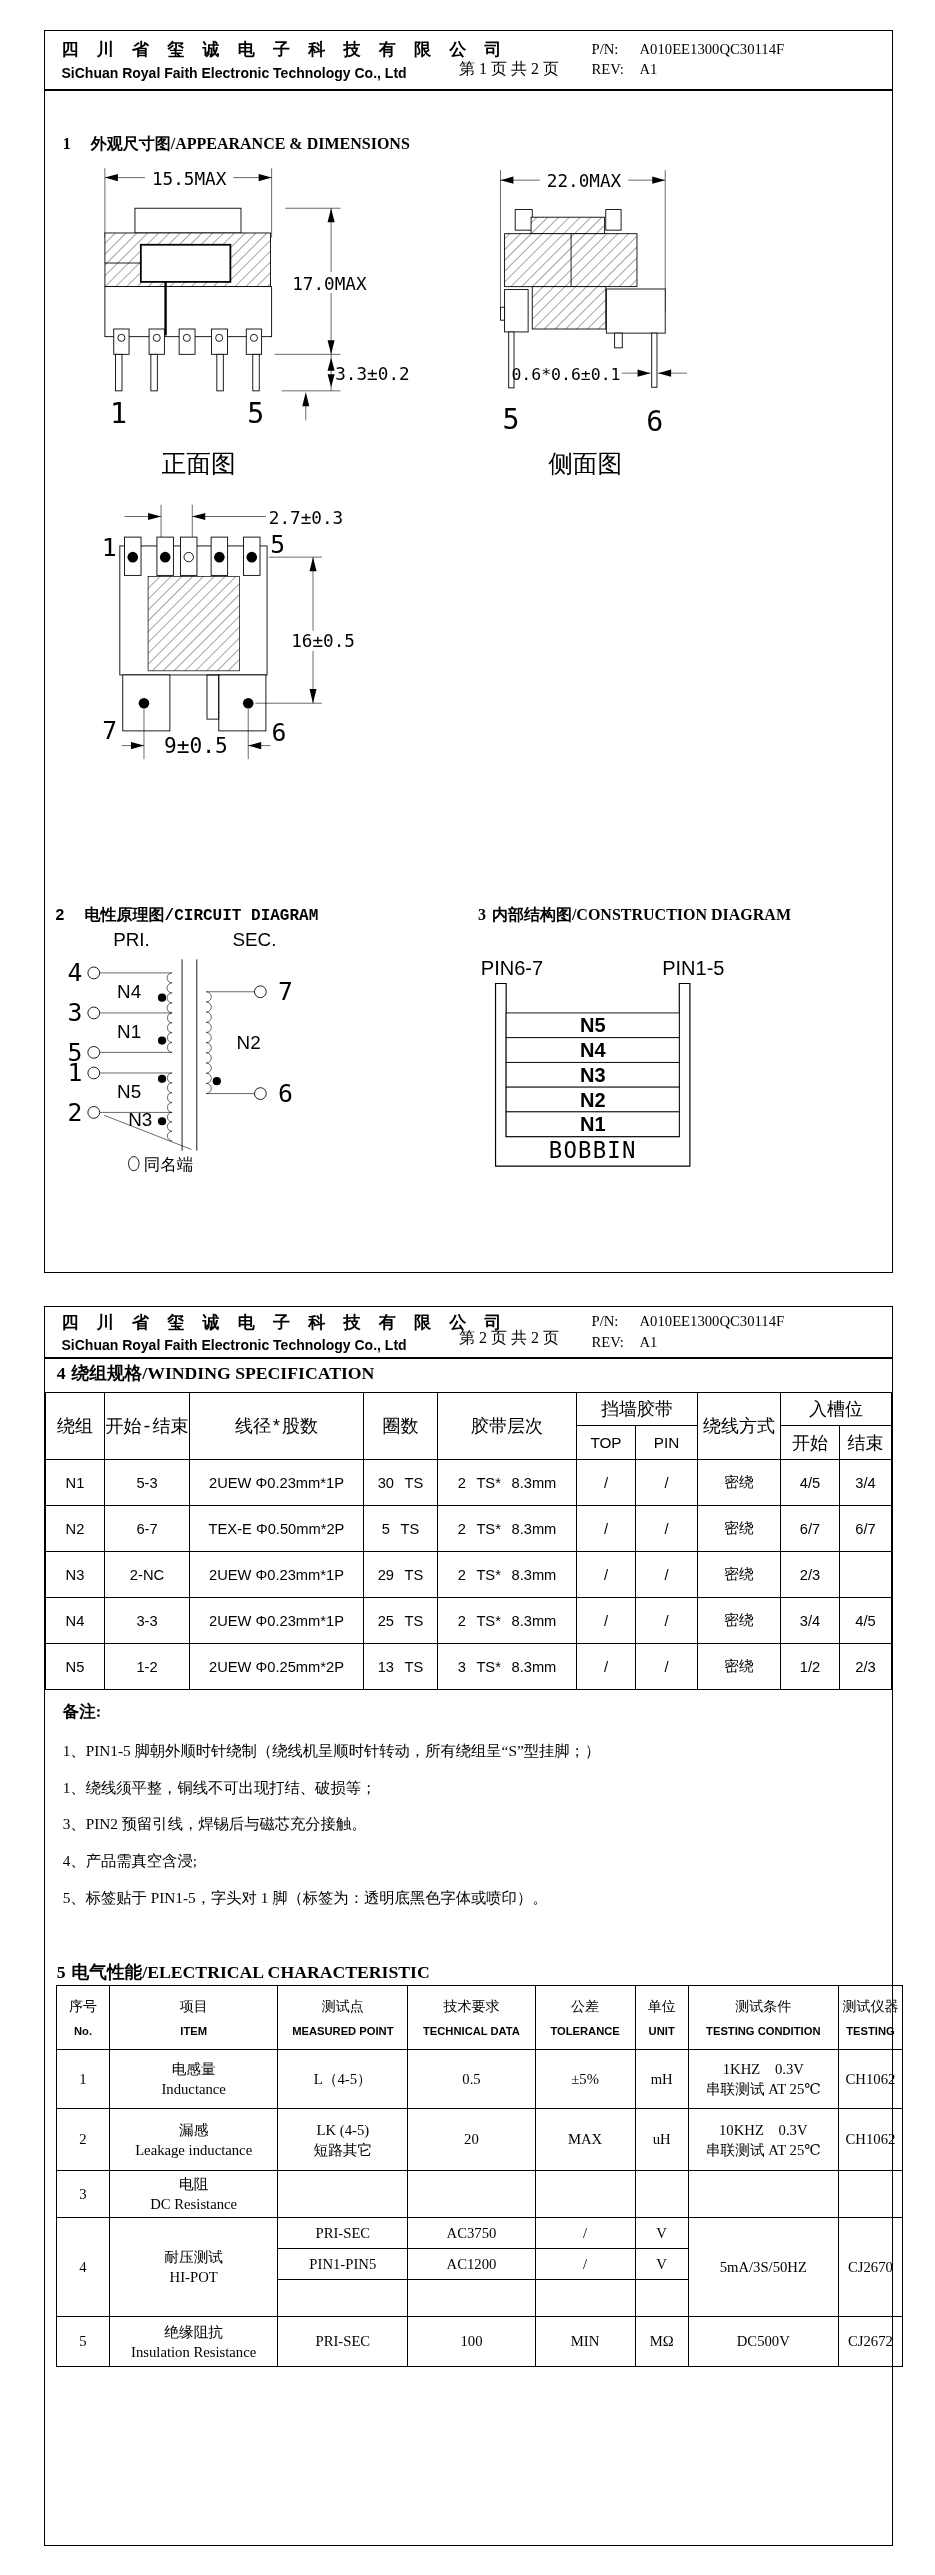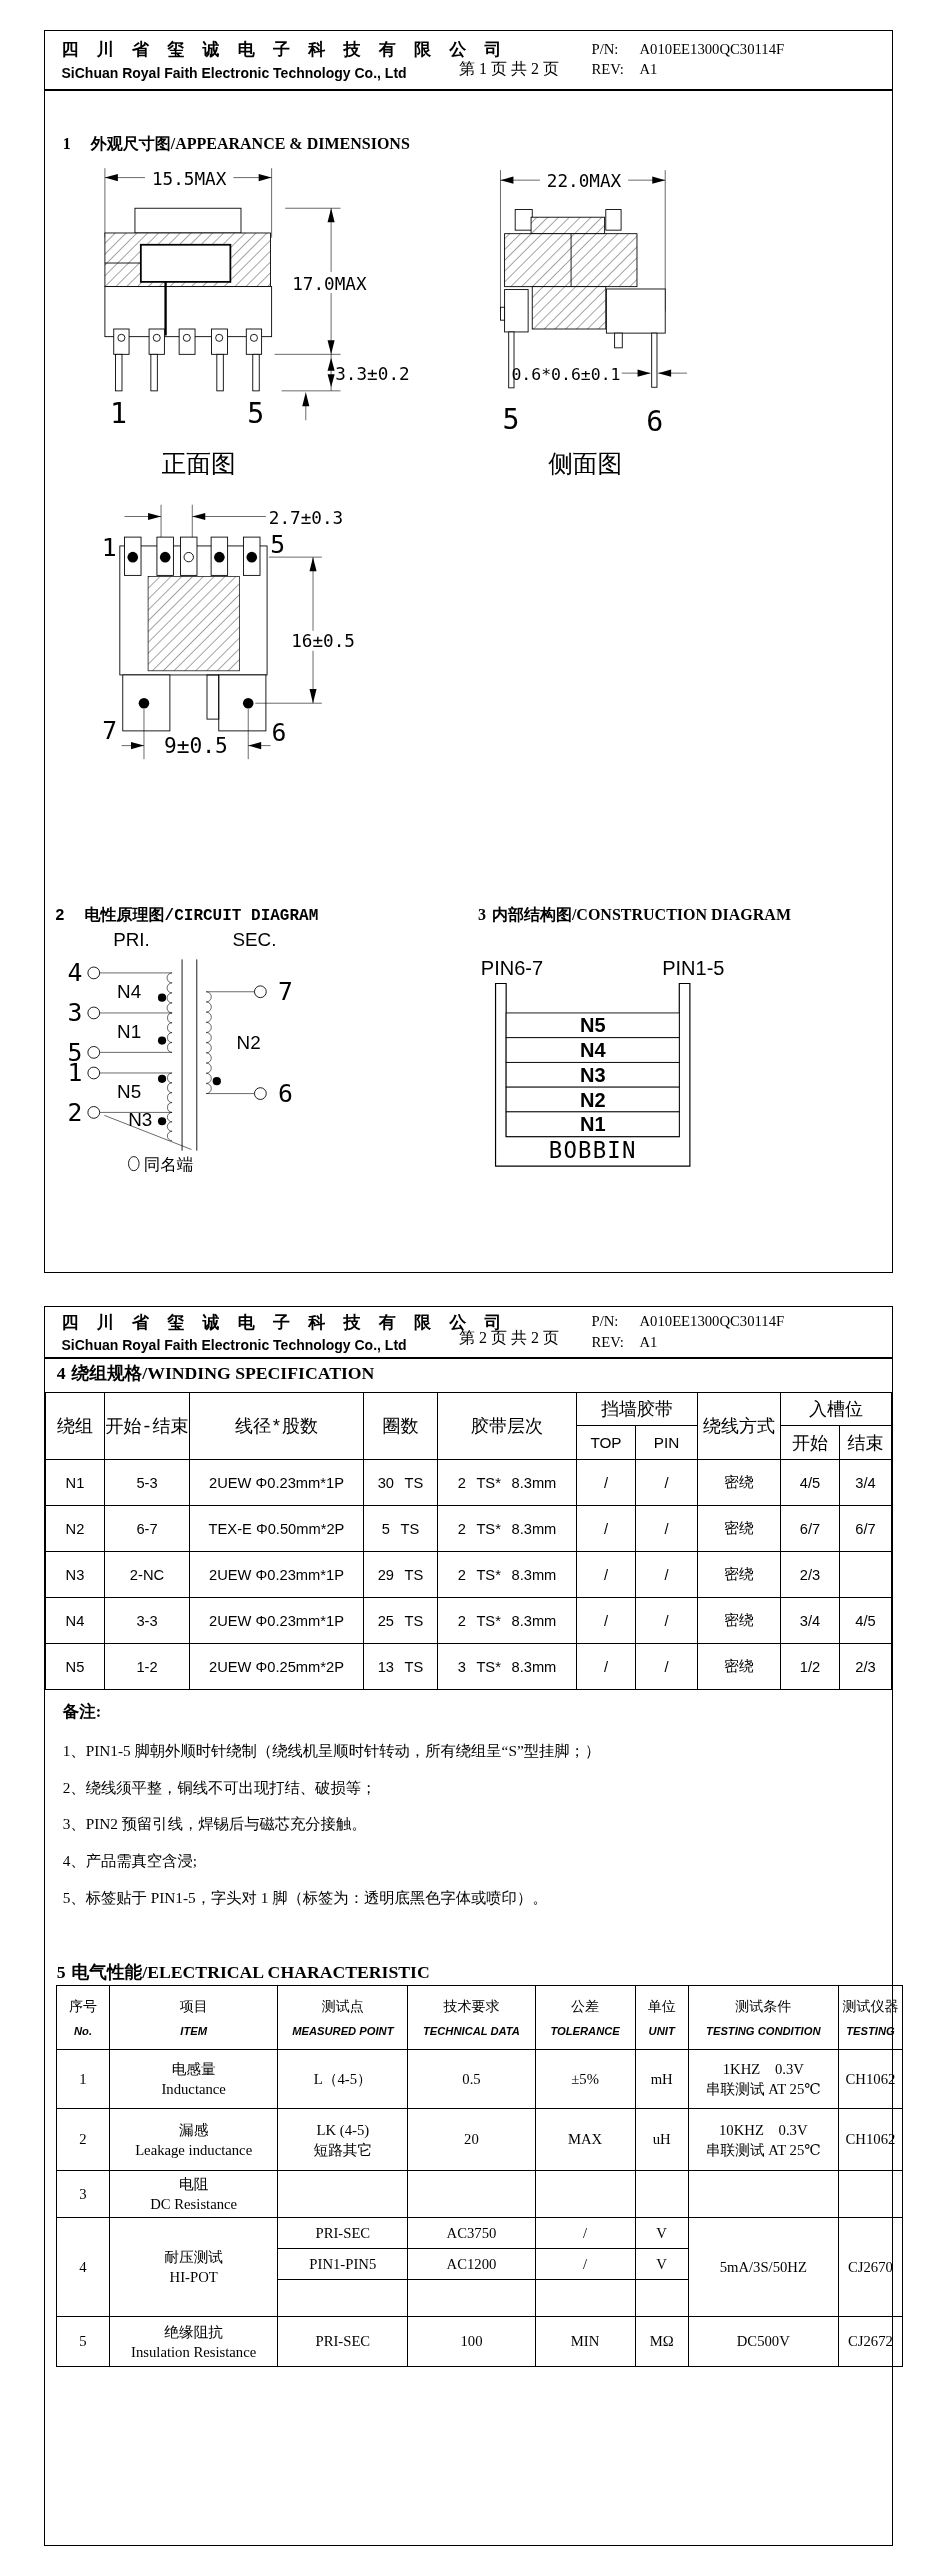--- a/index.html
+++ b/index.html
@@ -34,21 +34,21 @@
   .o{fill:#fff;stroke:#000;stroke-width:1.5px;}
   
   table{border-collapse:collapse;table-layout:fixed;width:100%;}
   td,th{border:1.2px solid #000;text-align:center;vertical-align:middle;padding:0;font-weight:normal;overflow:hidden;}
   .wt{position:absolute;top:85px;left:0;border-top:1.8px solid #000;border-bottom:1.8px solid #000;}
   .wt th{font-size:18px;font-family:Liberation Mono, monospace;}
   .wt td{font-size:14.7px;font-family:"Liberation Sans",sans-serif;}
   .wt .sp{display:inline-block;margin:0 5.3px;}
   .et{position:absolute;top:678px;left:11px;border-top:1.8px solid #000;border-bottom:1.8px solid #000;}
   .et th .cnl{display:block;font-size:14px;margin-bottom:8.3px;}
-  .et th .enl{display:block;font-size:11.2px;font-weight:bold;font-family:"Liberation Sans",sans-serif;font-style:italic;}
+  .et th .enl{display:block;font-size:11.2px;font-weight:bold;font-family:"Liberation Sans",sans-serif;}
   .et td{font-size:14.7px;}
   .et .l2{display:block;line-height:20px;}
   
   .notes{position:absolute;top:394px;left:17.7px;width:813px;}
   .notes-title{font-size:16.5px;font-weight:bold;}
   .note-item{font-size:15.3px;margin-top:19px;line-height:17.7px;white-space:nowrap;}
 </style>
 </head>
 <body>
 
@@ -420,21 +420,21 @@
       <td style="font-family:'Liberation Serif',serif;">密绕</td>
       <td>1/2</td>
       <td>2/3</td>
     </tr>
   </tbody>
     </table>
 
   <div class="notes">
     <div class="notes-title">备注:</div>
     <div class="note-item">1、PIN1-5 脚朝外顺时针绕制（绕线机呈顺时针转动，所有绕组呈“S”型挂脚；）</div>
-    <div class="note-item">2、绕线须平整，铜线不可出现打结、破损等；</div>
+    <div class="note-item">1、绕线须平整，铜线不可出现打结、破损等；</div>
     <div class="note-item">3、PIN2 预留引线，焊锡后与磁芯充分接触。</div>
     <div class="note-item">4、产品需真空含浸;</div>
     <div class="note-item">5、标签贴于 PIN1-5，字头对 1 脚（标签为：透明底黑色字体或喷印）。</div>
   </div>
 
   <div class="stitle" style="top:653px;left:11.8px;font-size:17.7px;">
     <span class="tnum2">5</span><span>电气性能/ELECTRICAL CHARACTERISTIC</span>
   </div>
 
   <table class="et">

